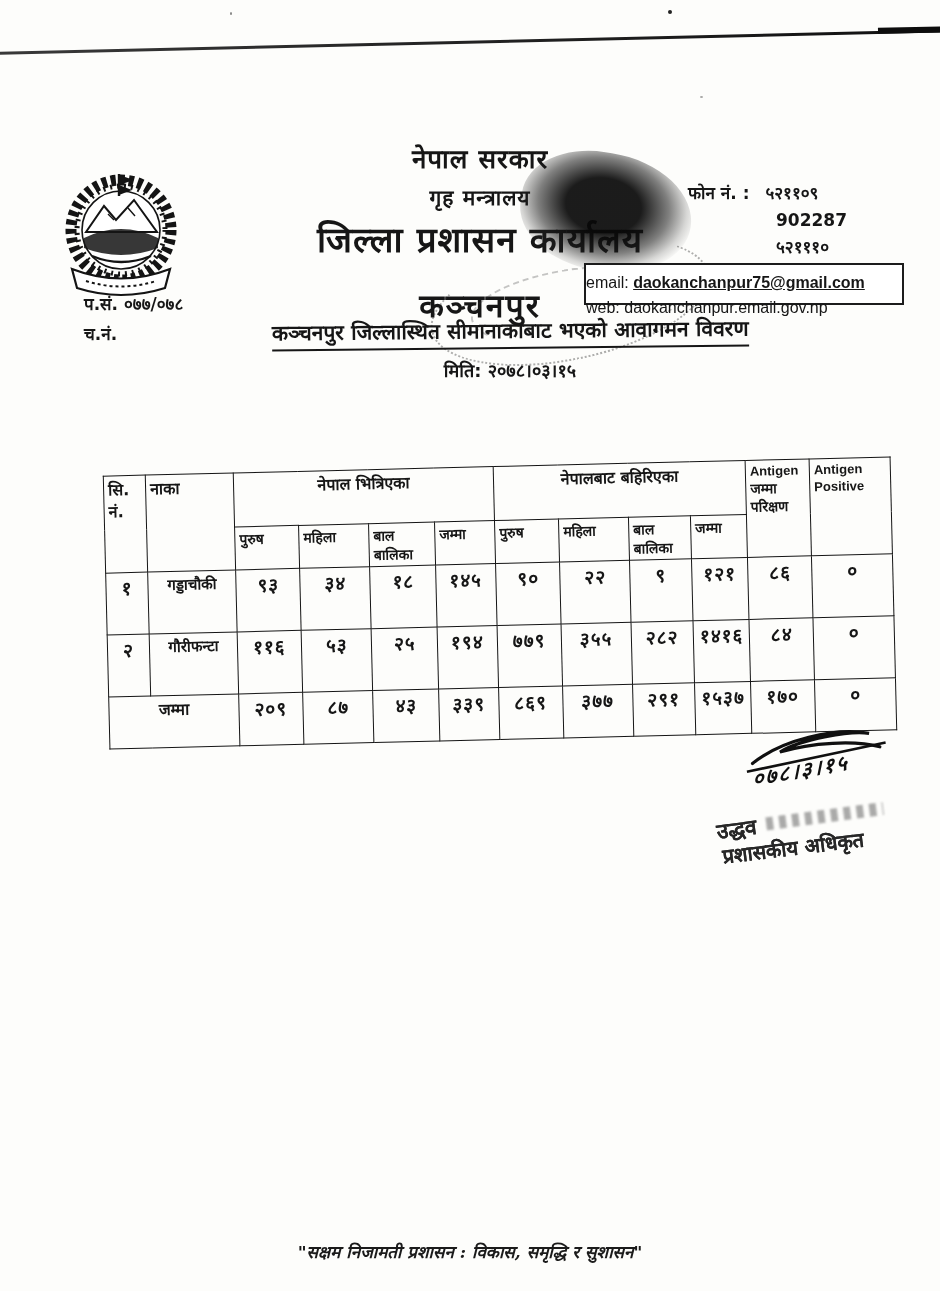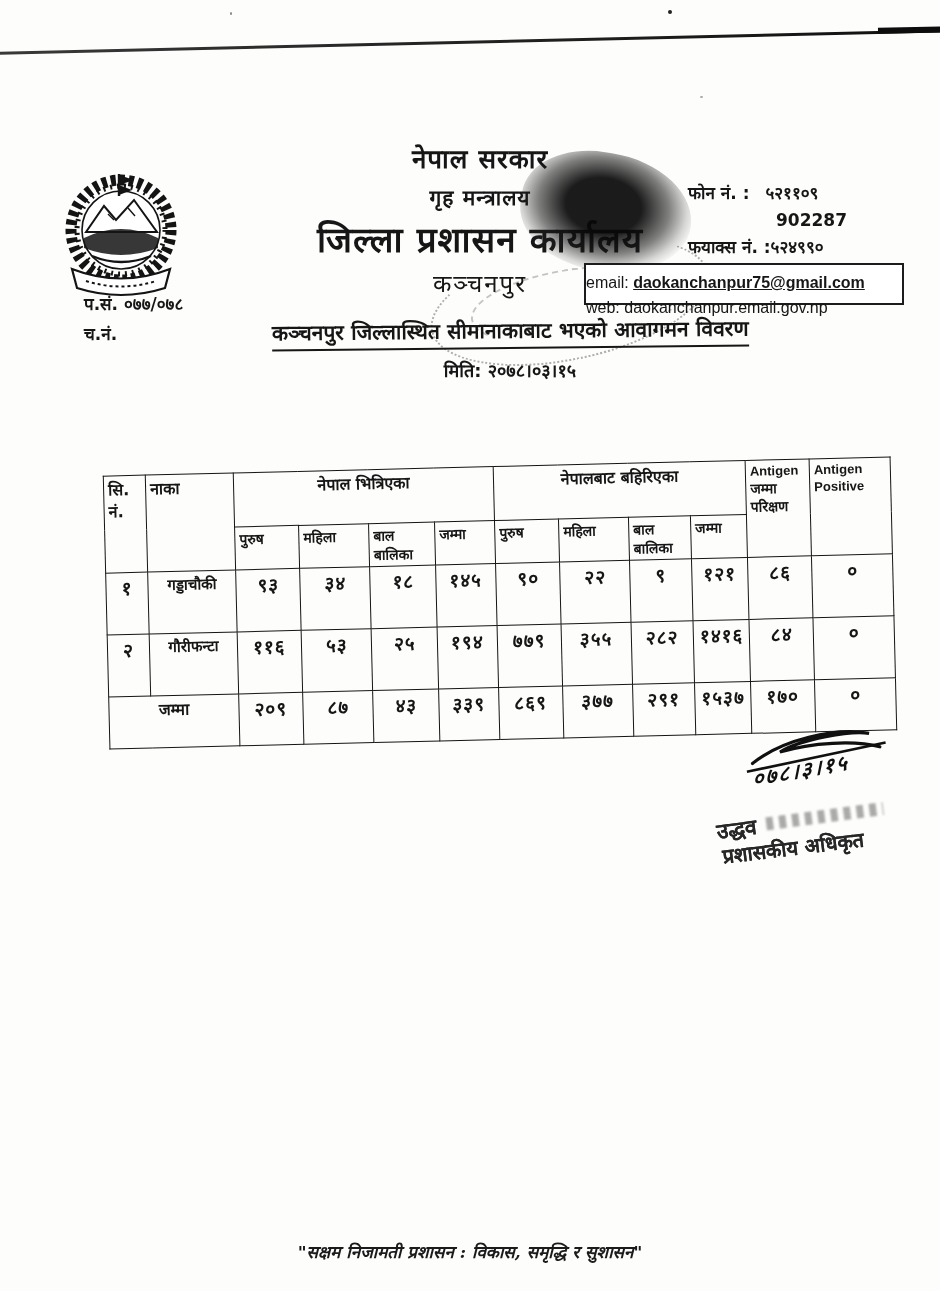--- a/index.html
+++ b/index.html
@@ -14,21 +14,21 @@
     transform:rotate(-1.35deg); transform-origin:left center;}
   .scan-line-end{position:absolute; left:878px; top:27px; width:70px; height:6px;
     background:#0d0d0d; transform:rotate(-1.3deg);}
   .speck{position:absolute; background:#222; border-radius:50%;}
   
   .emblem{position:absolute; left:56px; top:166px; width:130px; height:140px;}
   .hdr-center{position:absolute; left:250px; top:140px; width:460px; text-align:center;}
   .hdr-gov{font-size:26px; font-weight:bold; letter-spacing:1px;}
   .hdr-ministry{font-size:21px; font-weight:bold; margin-top:7px; letter-spacing:1px;}
   .hdr-office{font-size:35px; font-weight:bold; margin-top:4px; letter-spacing:1px;}
-  .hdr-district{font-size:24px; font-weight:normal; margin-top:4px; letter-spacing:2px;}
+  .hdr-district{font-size:32px; font-weight:bold; margin-top:21px; letter-spacing:2px;}
   .stamp-blob{position:absolute; left:520px; top:153px; width:172px; height:118px;
     background:radial-gradient(ellipse at 48% 45%, rgba(8,8,8,.92) 0 30%, rgba(25,25,25,.55) 52%, rgba(40,40,40,.18) 66%, transparent 75%);
     border-radius:46% 54% 50% 50%; transform:rotate(9deg); pointer-events:none;}
   .stamp-arc{position:absolute; left:428px; top:244px; width:280px; height:112px;
     border:2px dotted rgba(45,45,45,.38); border-radius:50%;
     border-top-color:transparent; transform:rotate(-12deg);}
   .stamp-arc2{position:absolute; left:470px; top:268px; width:210px; height:70px;
     border:2px dashed rgba(50,50,50,.28); border-radius:50%;
     border-bottom-color:transparent; transform:rotate(-8deg);}
   .contact-phones{position:absolute; left:688px; top:180px; width:200px;
@@ -108,20 +108,21 @@
   <div class="stamp-blob"></div>
   <div class="stamp-arc"></div>
   <div class="stamp-arc2"></div>
 
   <div class="contact-phones">
     <div>
       <span>फोन नं. :</span>
       <span style="padding-left:10px;text-align:right;">५२११०९</span>
     </div>
     <div class="phone-cont">902287</div>
+    <div class="phone-cont">५२१११०</div>
     <div>
       <span>फयाक्स नं. :</span><span>५२४९९०</span>
     </div>
   </div>
 
   <div class="contact-box">
     <div>
       <span>email: </span><span class="em">daokanchanpur75@gmail.com</span>
     </div>
     <div>

